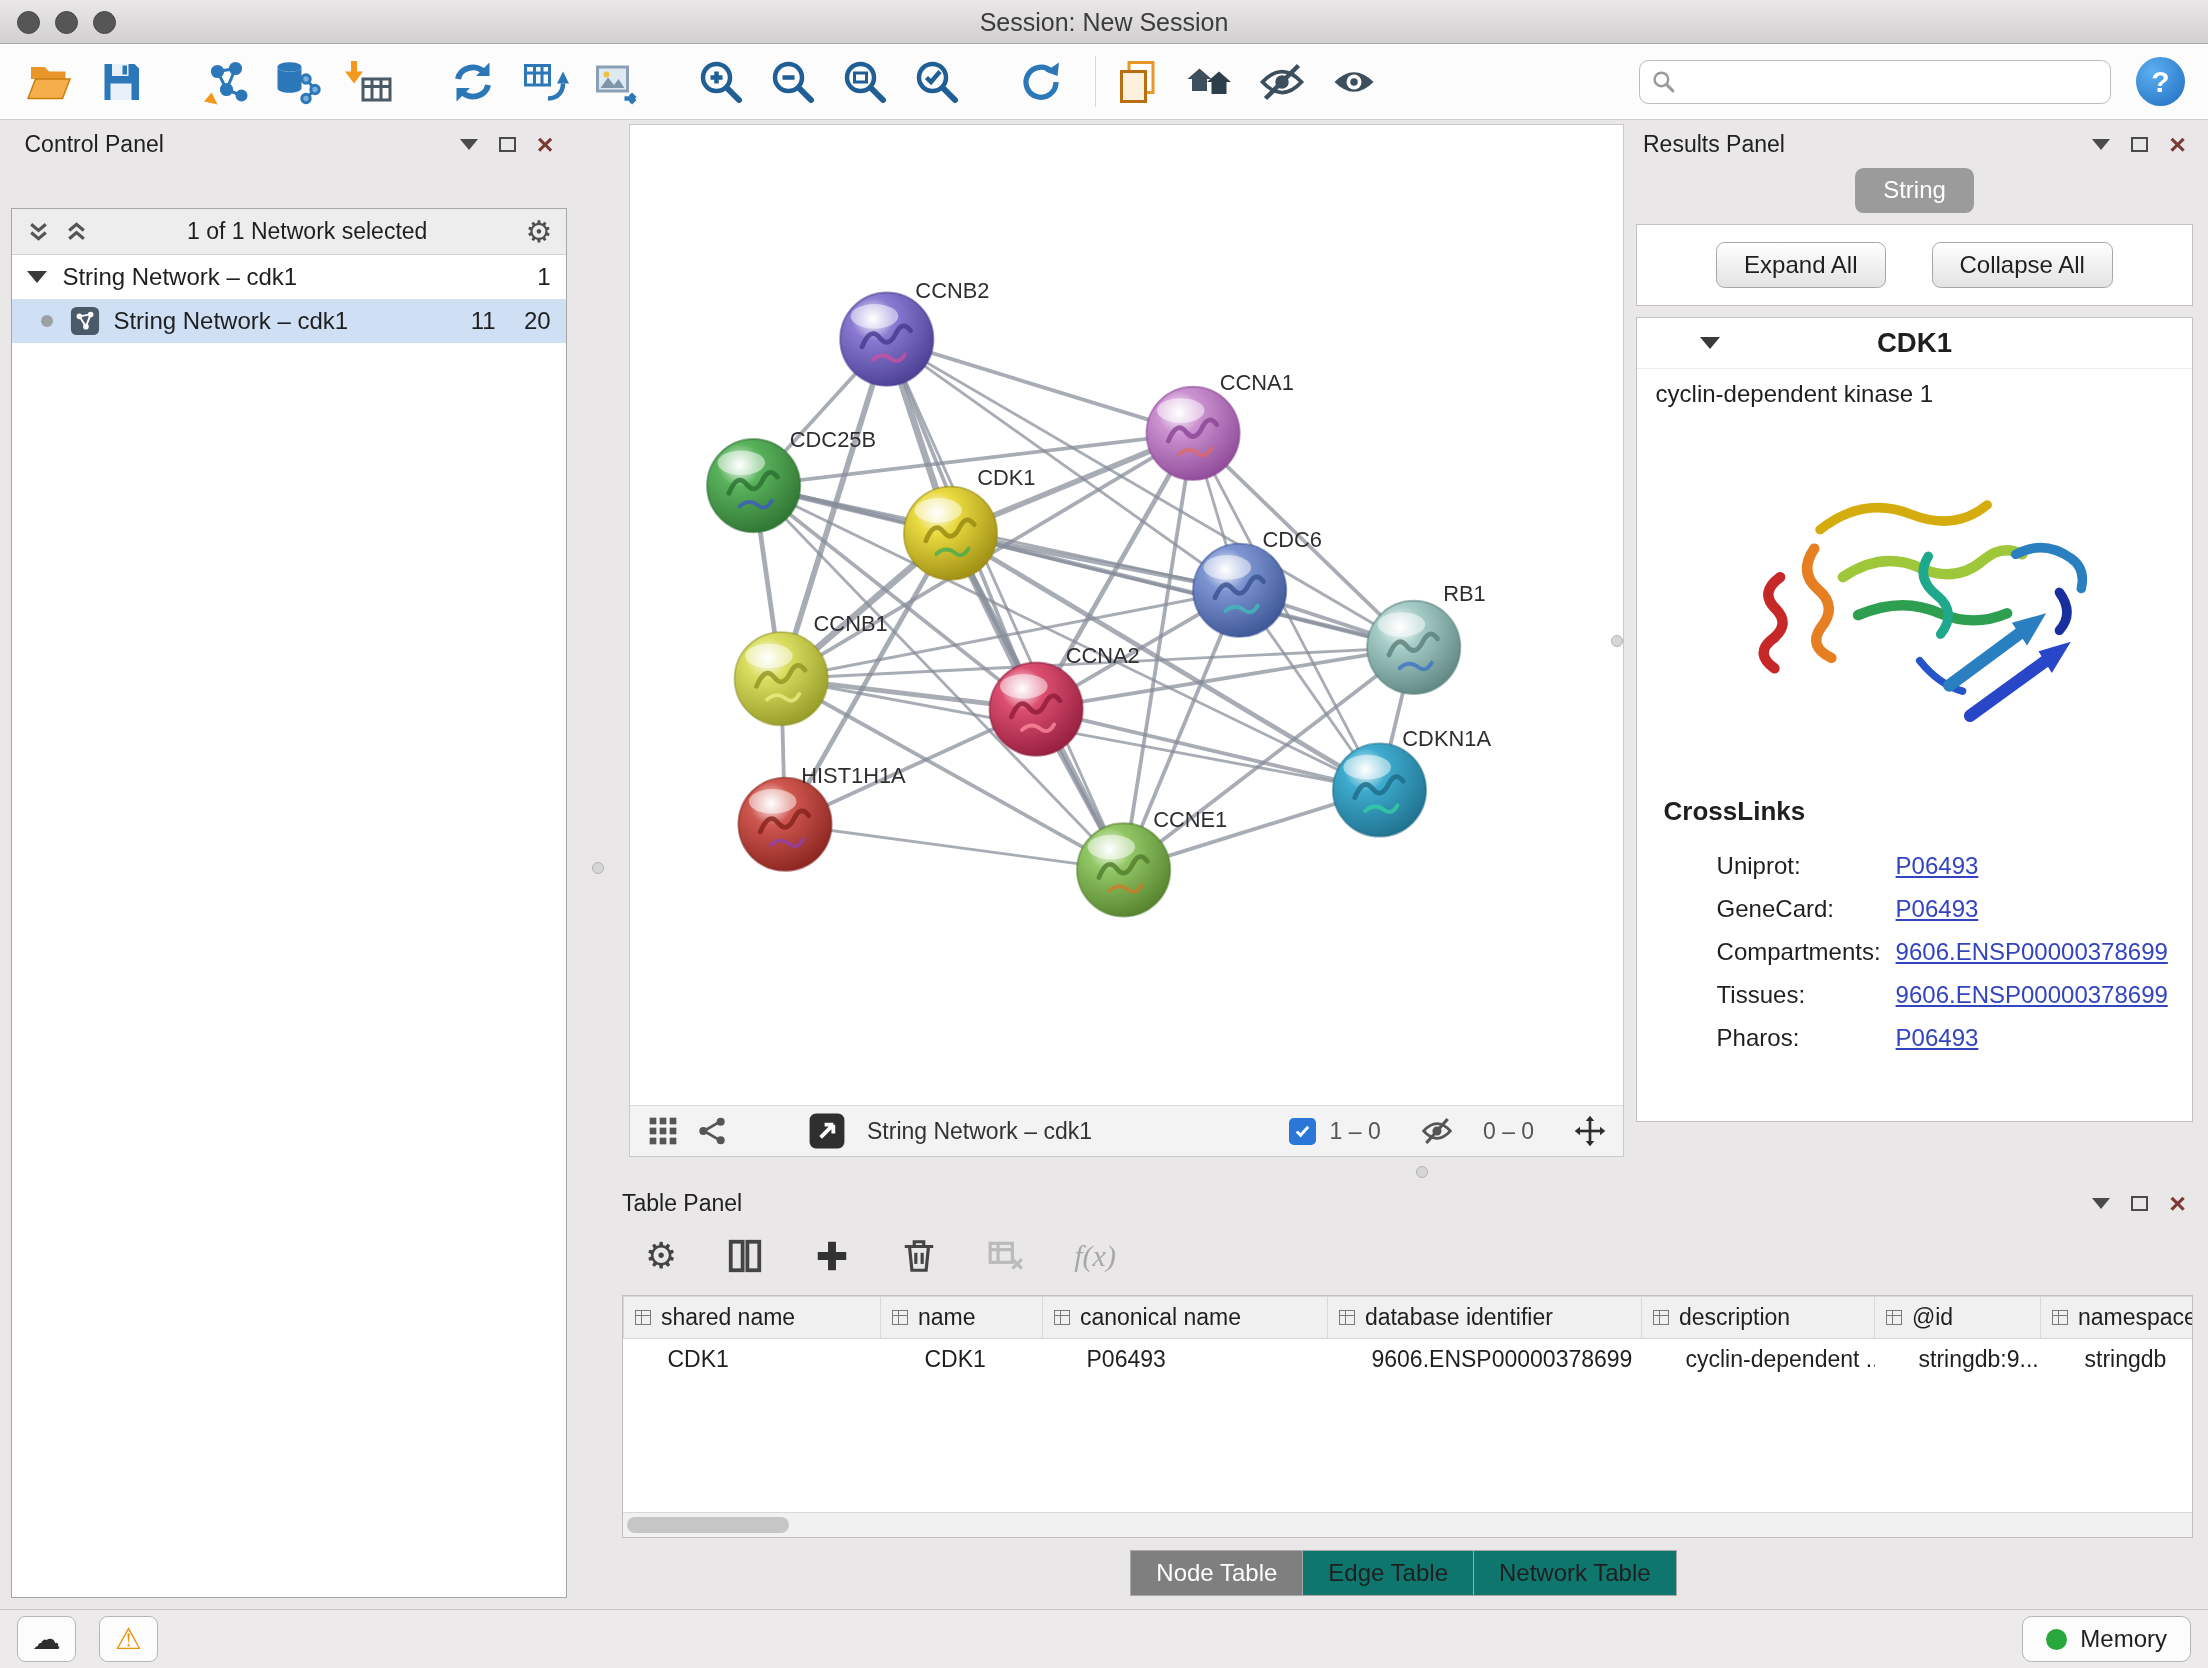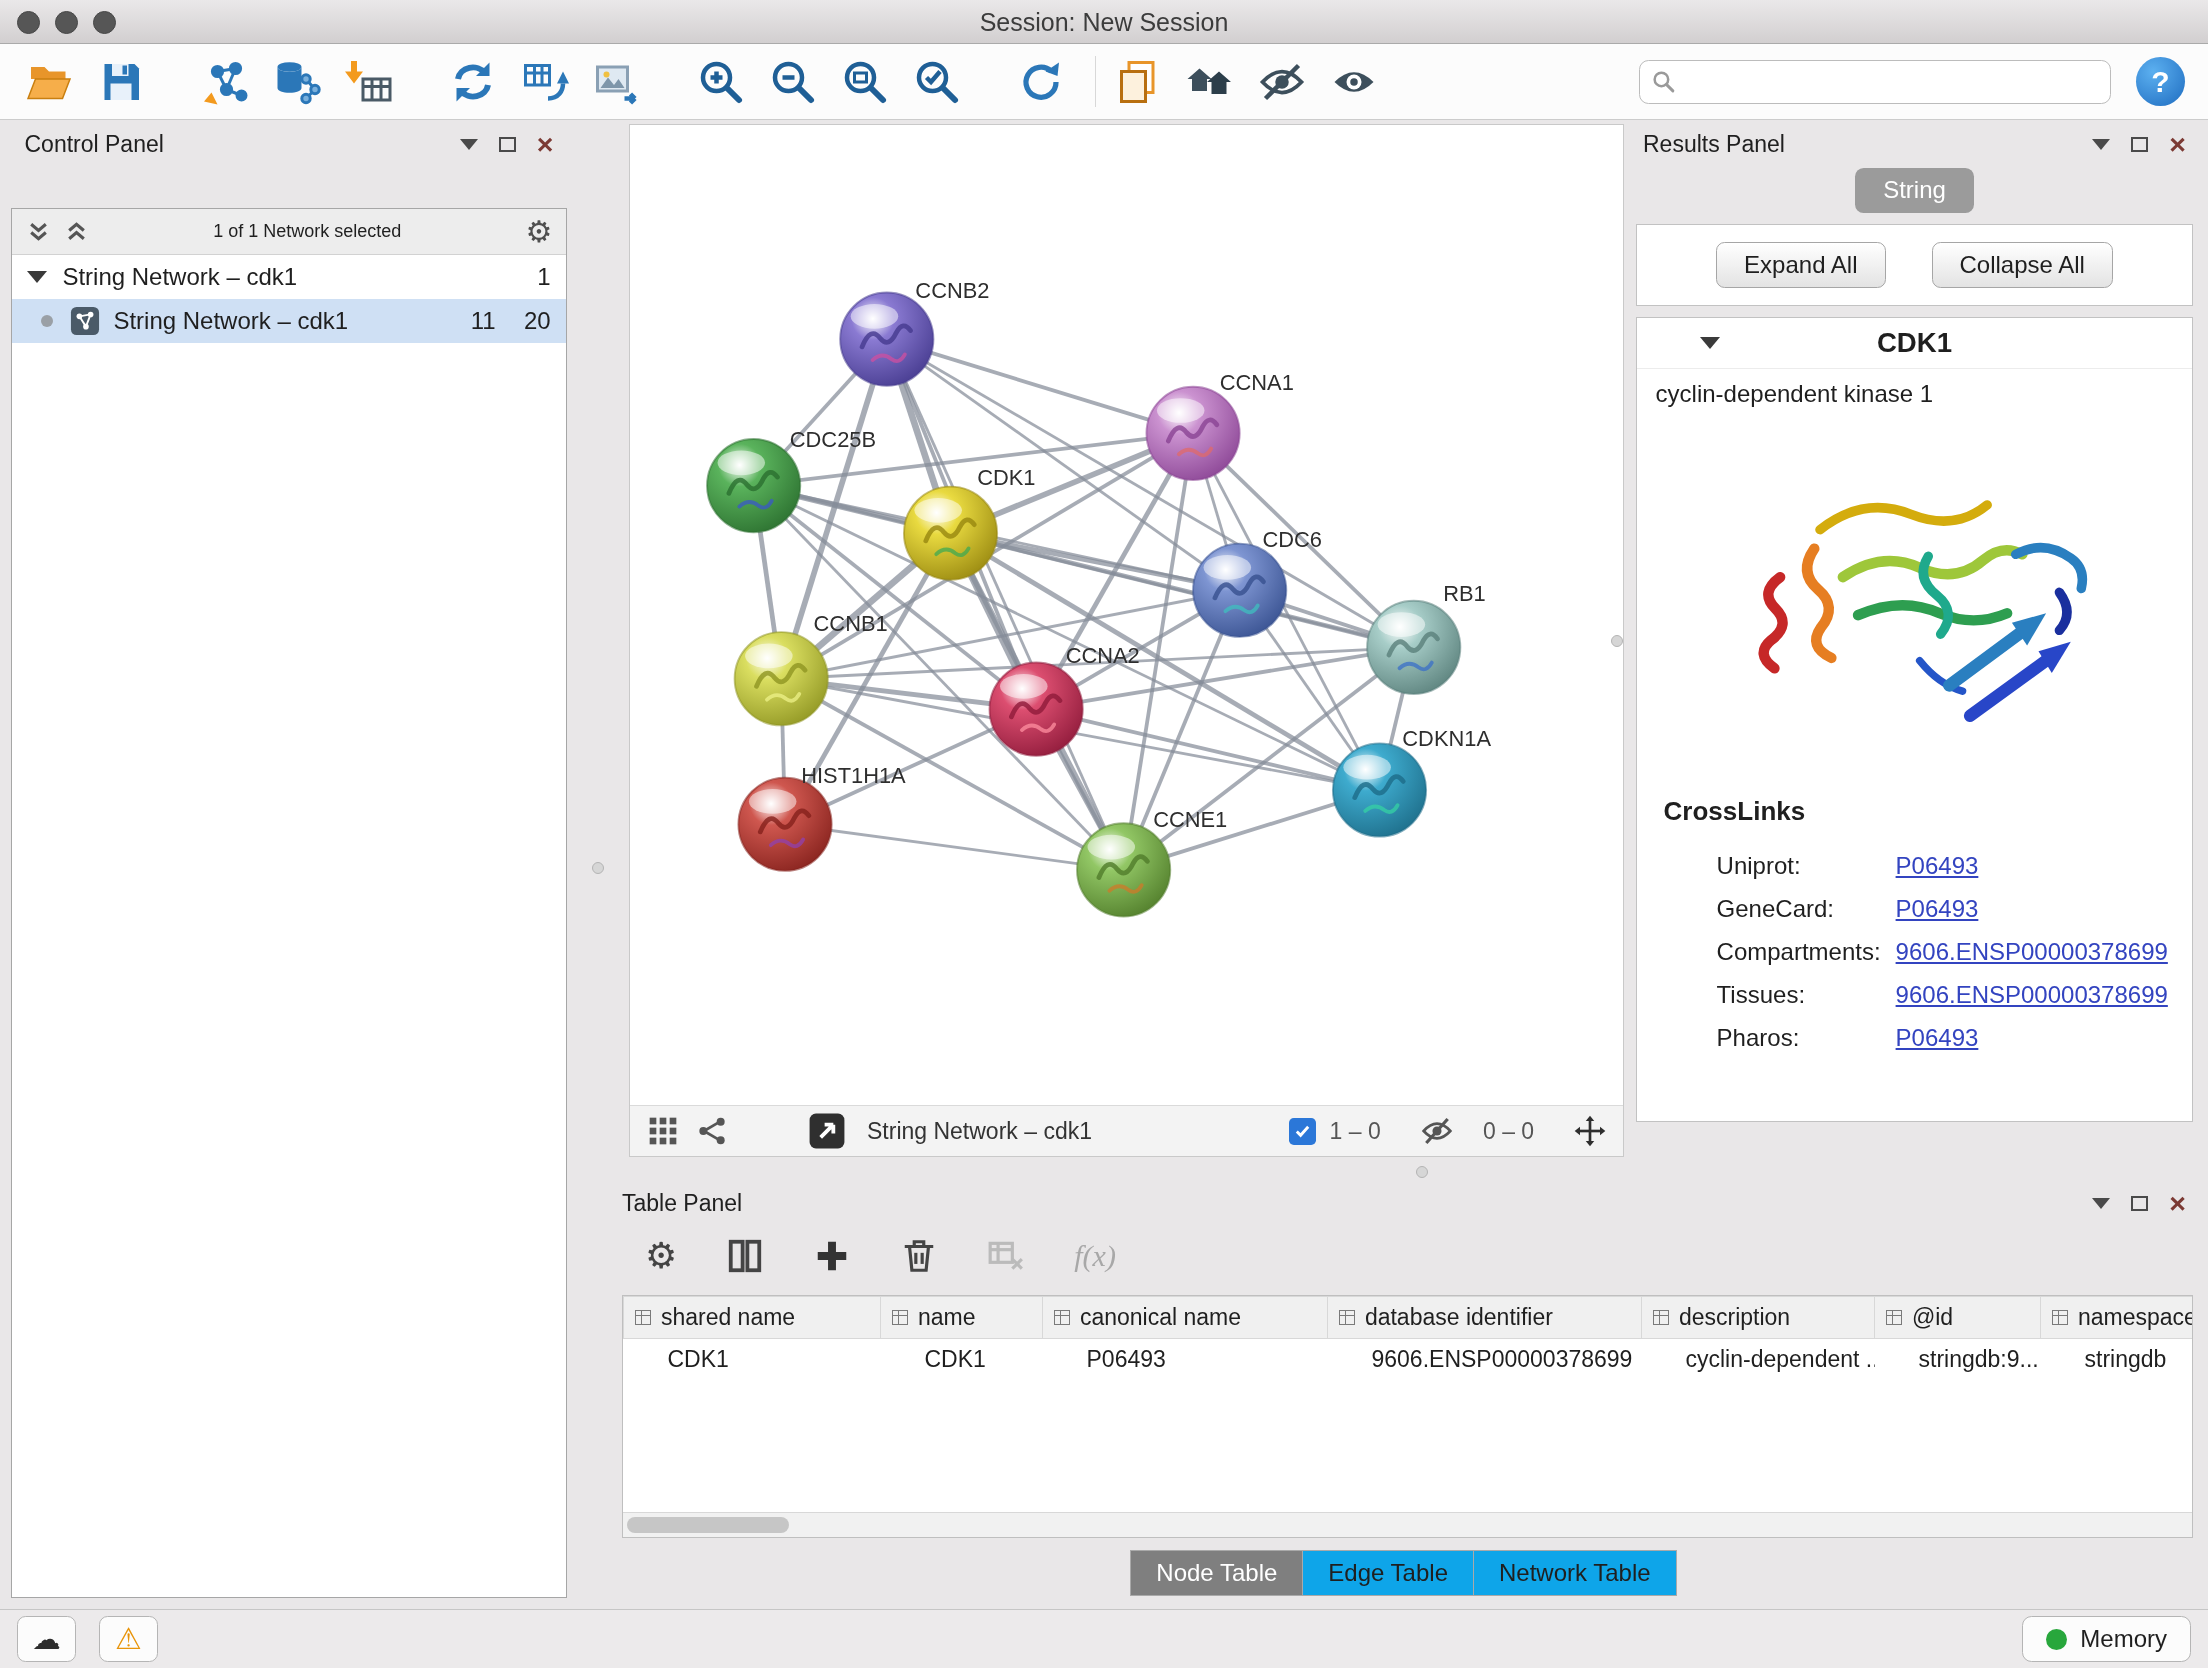--- a/index.html
+++ b/index.html
@@ -27,21 +27,21 @@
   .caret-down{width:0;height:0;border-left:9.5px solid transparent;border-right:9.5px solid transparent;border-top:11.4px solid #4a4a4a}
   .float-box{width:17px;height:15px;border:2.9px solid #4a4a4a}
   .close-x{font-size:28.5px;font-weight:bold;color:#7c3a34;line-height:1}
   
   #control-panel{position:absolute;left:9.5px;top:124px;width:559px;height:1476px}
   .tabs-row{display:flex;gap:2.9px;margin-left:59px;align-items:flex-end;height:44px;position:relative;z-index:2}
   .tab{padding:6.7px 23px 8.6px;font-size:24px;border:1px solid #9a9a9a;border-bottom:none;border-radius:8.6px 8.6px 0 0;background:linear-gradient(#fbfbfb,#dadada)}
   .tab.selected{background:#b6b6b6}
   #cp-content{position:absolute;left:1.9px;right:1.9px;top:84px;bottom:1.9px;background:#fff;border:1px solid #a6a6a6}
   #sel-bar{height:46px;background:#ededed;border-bottom:1px solid #d2d2d2;display:flex;align-items:center;padding:0 13.3px;gap:13.3px}
-  #sel-status{flex:1;text-align:center;font-size:18px}
+  #sel-status{flex:1;text-align:center;font-size:23px}
   .gear-glyph{font-size:30px;color:#4f4f4f;line-height:1}
   .chev svg{width:25px;height:25px;display:block}
   .tree-row{height:44px;display:flex;align-items:center;padding:0 15px;font-size:24px}
   .tree-row.selected{background:#cfe0f4}
   .disclosure{width:0;height:0;border-left:10.5px solid transparent;border-right:10.5px solid transparent;border-top:12.4px solid #3a3a3a;margin-right:15px}
   .tree-num{width:55px;text-align:right}
   .bullet{width:12.4px;height:12.4px;border-radius:50%;background:#9aa0a6;margin:0 17px 0 13.3px;flex:none}
   .string-app-icon{width:30px;height:30px;margin-right:13.3px;flex:none}
   .string-app-icon svg{width:30px;height:30px;display:block}
   
@@ -85,21 +85,21 @@
   #node-table{border-collapse:collapse;table-layout:fixed;width:1636px}
   #node-table th{height:42px;background:#f0f0f0;border:1px solid #d8d8d8;font-weight:normal;font-size:23px;text-align:left;padding-left:11.4px;white-space:nowrap;overflow:hidden}
   #node-table td{height:42px;font-size:23px;padding-left:44px;white-space:nowrap;overflow:hidden}
   .th-inner{display:flex;align-items:center;gap:9.5px}
   .col-icon{display:inline-block;width:16px;height:14.3px;border:1.9px solid #7a7a7a;position:relative;flex:none}
   .col-icon::before{content:'';position:absolute;left:0;right:0;top:3.8px;border-top:1.9px solid #7a7a7a}
   .col-icon::after{content:'';position:absolute;top:0;bottom:0;left:4.8px;border-left:1.9px solid #7a7a7a}
   #hscroll{position:absolute;left:0;right:0;bottom:0;height:25px;background:#f1f1f1;border-top:1px solid #d8d8d8}
   #hthumb{position:absolute;left:3.8px;top:3.8px;width:162px;height:16px;background:#c6c6c6;border-radius:8.6px}
   #tp-tabs{position:absolute;left:0;right:0;bottom:9.5px;display:flex;justify-content:center}
-  .tp-tab{font-size:24px;padding:7.6px 25px;border:1px solid #a9a9a9;background:#0ea5e9;margin-left:-1px}
+  .tp-tab{font-size:24px;padding:7.6px 25px;border:1px solid #a9a9a9;background:#0f766e;margin-left:-1px}
   .tp-tab.selected{background:#7f7f7f;color:#fff}
   
   #status-bar{position:absolute;left:0;right:0;bottom:0;height:59px;background:#eceaeb;border-top:1px solid #c6c6c6;display:flex;align-items:center;padding:0 17px;gap:23px}
   .sq-btn{width:59px;height:46px;border:1px solid #b5b5b5;border-radius:8.6px;background:#fcfcfc;display:flex;align-items:center;justify-content:center}
   .cloud-glyph{font-size:28.5px;color:#2e2e2e;line-height:1}
   .warn-glyph{font-size:30px;color:#e8940a;line-height:1}
   #memory-btn{margin-left:auto;height:46px;border:1px solid #b5b5b5;border-radius:9.5px;background:#fcfcfc;display:flex;align-items:center;gap:13.3px;padding:0 23px;font-size:24px}
   #memory-dot{width:21px;height:21px;border-radius:50%;background:#28a73c}
   .split-dot{position:absolute;width:12.4px;height:12.4px;border-radius:50%;background:#d6d6d6;border:1px solid #b4b4b4}
 </style>

